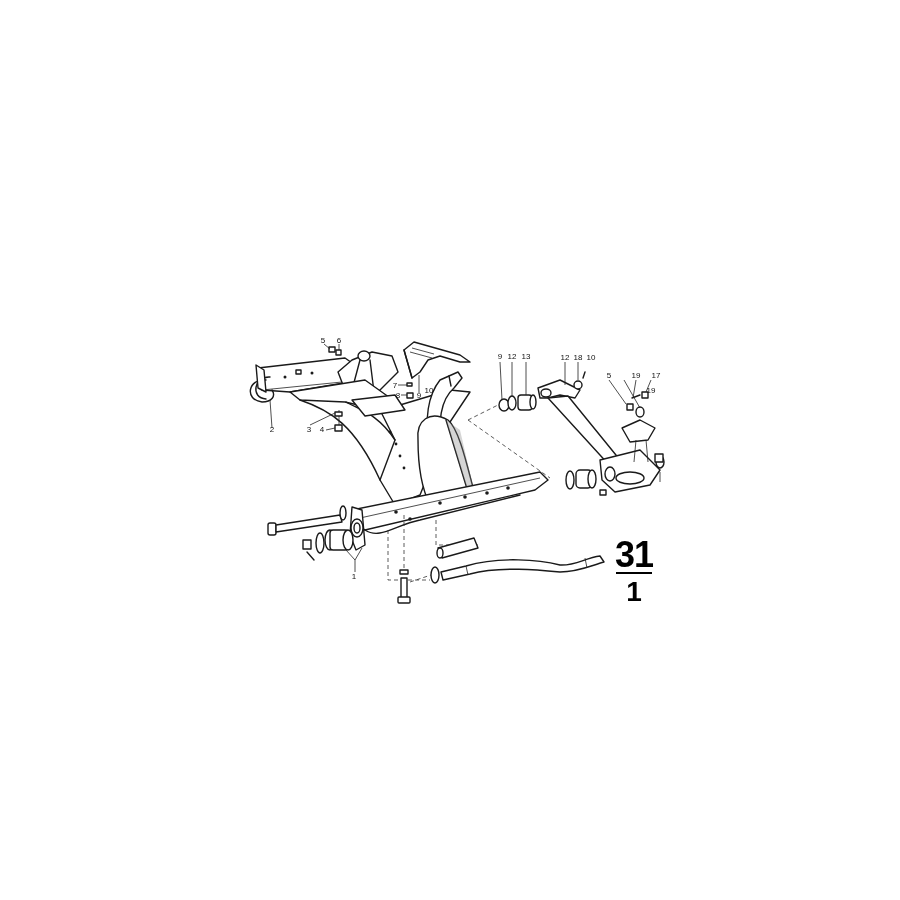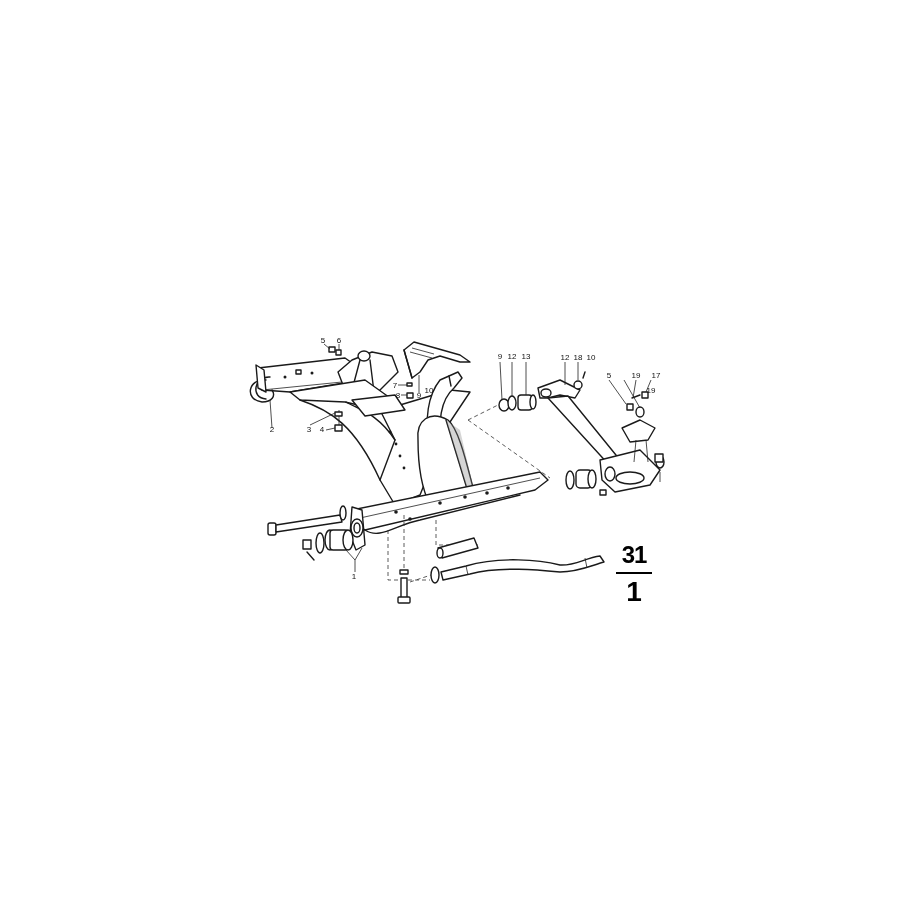--- a/index.html
+++ b/index.html
@@ -1,20 +1,20 @@
 <!DOCTYPE html>
 <html><head>
 <meta charset="utf-8">
 <style>
   html, body { margin: 0; padding: 0; background: #ffffff; }
   body { width: 900px; height: 900px; position: relative; overflow: hidden; font-family: "Liberation Sans", sans-serif; }
   #diagram { position: absolute; left: 0; top: 0; width: 900px; height: 900px; }
   .callout { position: absolute; font-family: "Liberation Sans", sans-serif; font-size: 8px; color: #111; line-height: 1; transform: translate(-50%, -50%); white-space: nowrap; }
   .group-num { position: absolute; left: 614px; top: 540px; width: 40px; text-align: center; font-family: "Liberation Sans", sans-serif; font-weight: bold; color: #000; }
-  .group-top { font-size: 24px; line-height: 30px; letter-spacing: -1px; }
+  .group-top { font-size: 36px; line-height: 30px; letter-spacing: -1px; }
   .group-line { height: 2px; background: #000; margin: 2px 2px 3px 2px; }
   .group-bottom { font-size: 28px; line-height: 30px; }
   svg .ln { fill: none; stroke: #1a1a1a; stroke-width: 1.4; stroke-linecap: round; stroke-linejoin: round; }
   svg .thin { fill: none; stroke: #222; stroke-width: 0.8; }
   svg .dash { fill: none; stroke: #333; stroke-width: 0.8; stroke-dasharray: 4 3; }
   svg .fillw { fill: #fff; stroke: #1a1a1a; stroke-width: 1.4; stroke-linejoin: round; }
   svg .dot { fill: #1a1a1a; }
   svg .shade { fill: #888; opacity: 0.35; }
 </style>
 </head>

